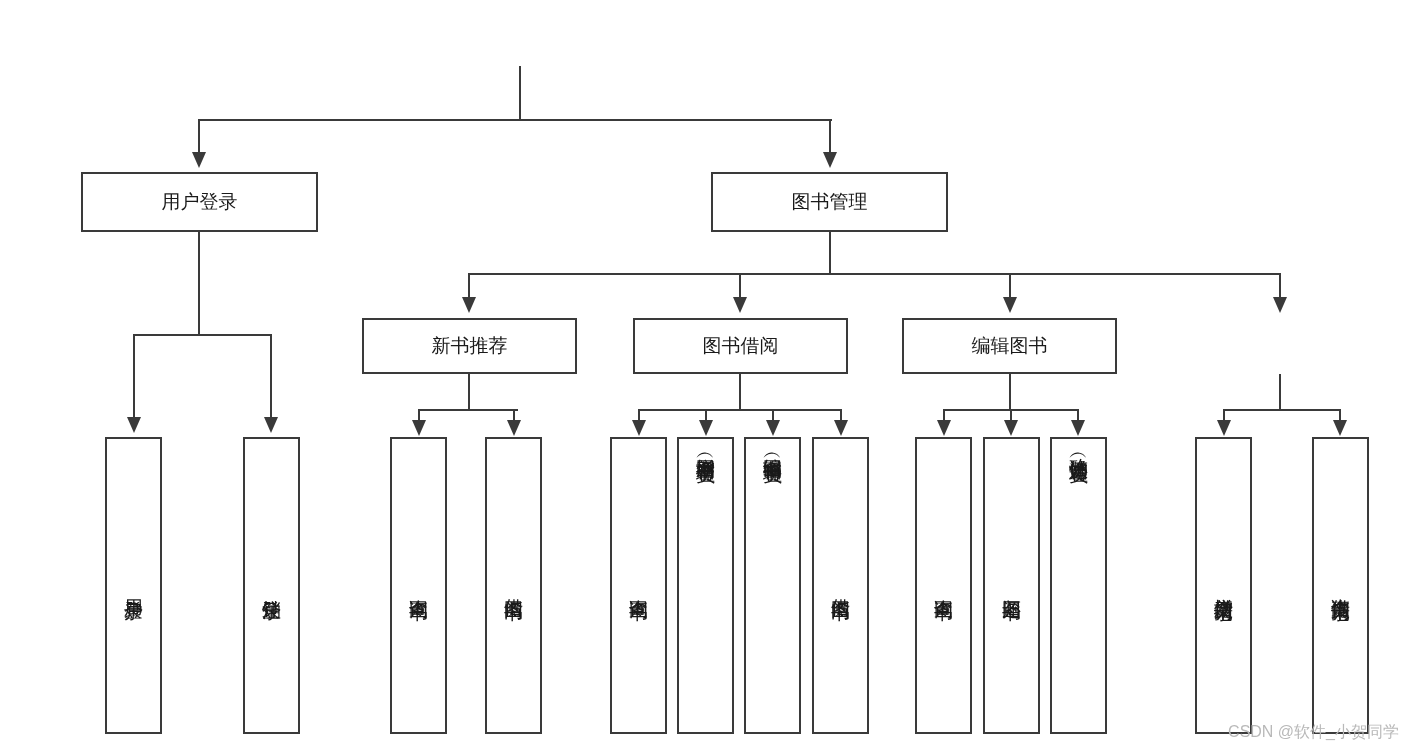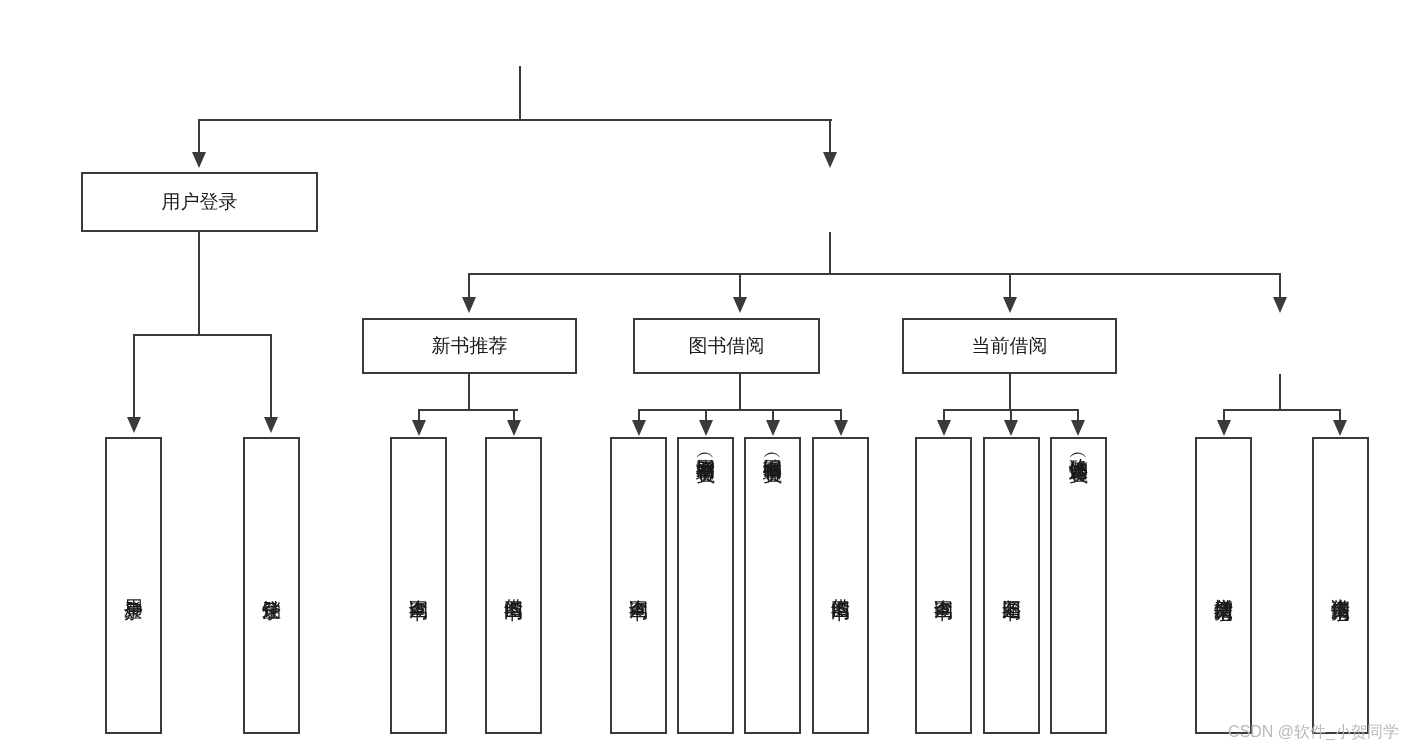--- a/index.html
+++ b/index.html
@@ -94,20 +94,23 @@
   <div class="edge hline" style="left:198px; top:119px; width:634px; height:2px;"></div>
 
   <div class="edge vline" style="left:198px; top:119px; width:2px; height:34px;"></div>
   <div class="arrow" style="left:192px; top:152px;"></div>
 
   <div class="edge vline" style="left:829px; top:119px; width:2px; height:34px;"></div>
   <div class="arrow" style="left:823px; top:152px;"></div>
 
   <div class="node lvl1" style="left:81px; top:172px; width:237px; height:60px;">
     <span>用户登录</span>
+  </div>
+  <div class="node lvl1" style="left:711px; top:172px; width:237px; height:60px;">
+    <span>图书管理</span>
   </div>
 
   <div class="edge vline" style="left:198px; top:232px; width:2px; height:103px;"></div>
   <div class="edge hline" style="left:133px; top:334px; width:139px; height:2px;"></div>
   <div class="edge vline" style="left:133px; top:334px; width:2px; height:84px;"></div>
   <div class="arrow" style="left:127px; top:417px;"></div>
   <div class="edge vline" style="left:270px; top:334px; width:2px; height:84px;"></div>
   <div class="arrow" style="left:264px; top:417px;"></div>
 
   <div class="edge vline" style="left:829px; top:232px; width:2px; height:42px;"></div>
@@ -117,25 +120,25 @@
   <div class="edge vline" style="left:739px; top:273px; width:2px; height:25px;"></div>
   <div class="arrow" style="left:733px; top:297px;"></div>
   <div class="edge vline" style="left:1009px; top:273px; width:2px; height:25px;"></div>
   <div class="arrow" style="left:1003px; top:297px;"></div>
   <div class="edge vline" style="left:1279px; top:273px; width:2px; height:25px;"></div>
   <div class="arrow" style="left:1273px; top:297px;"></div>
 
   <div class="node lvl2" style="left:362px; top:318px; width:215px; height:56px;">
     <span>新书推荐</span>
   </div>
-  <div class="node lvl2" style="left:633px; top:318px; width:187px; height:56px;">
+  <div class="node lvl2" style="left:633px; top:318px; width:215px; height:56px;">
     <span>图书借阅</span>
   </div>
   <div class="node lvl2" style="left:902px; top:318px; width:215px; height:56px;">
-    <span>当前借阅</span>
+    <span>编辑图书</span>
   </div>
 
   <div class="edge vline" style="left:468px; top:374px; width:2px; height:36px;"></div>
   <div class="edge hline" style="left:418px; top:409px; width:100px; height:2px;"></div>
   <div class="edge vline" style="left:418px; top:409px; width:2px; height:12px;"></div>
   <div class="arrow" style="left:412px; top:420px;"></div>
   <div class="edge vline" style="left:513px; top:409px; width:2px; height:12px;"></div>
   <div class="arrow" style="left:507px; top:420px;"></div>
 
   <div class="edge vline" style="left:739px; top:374px; width:2px; height:36px;"></div>

